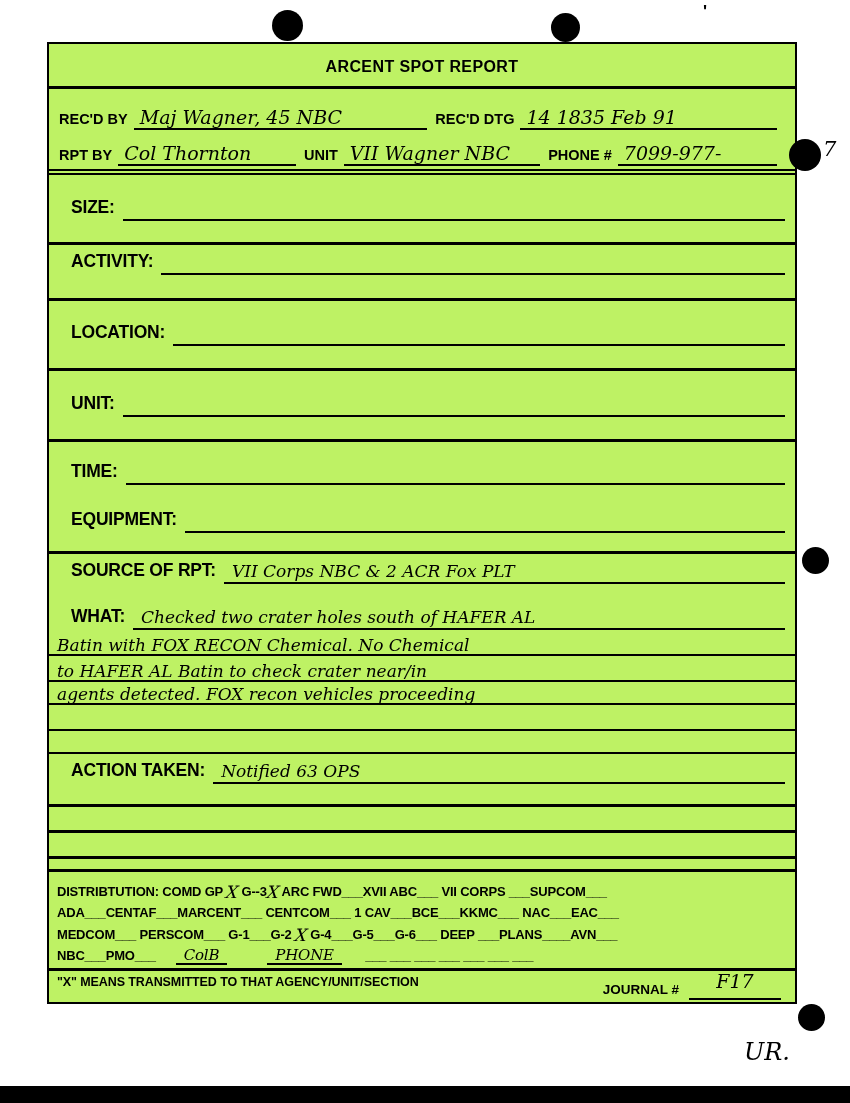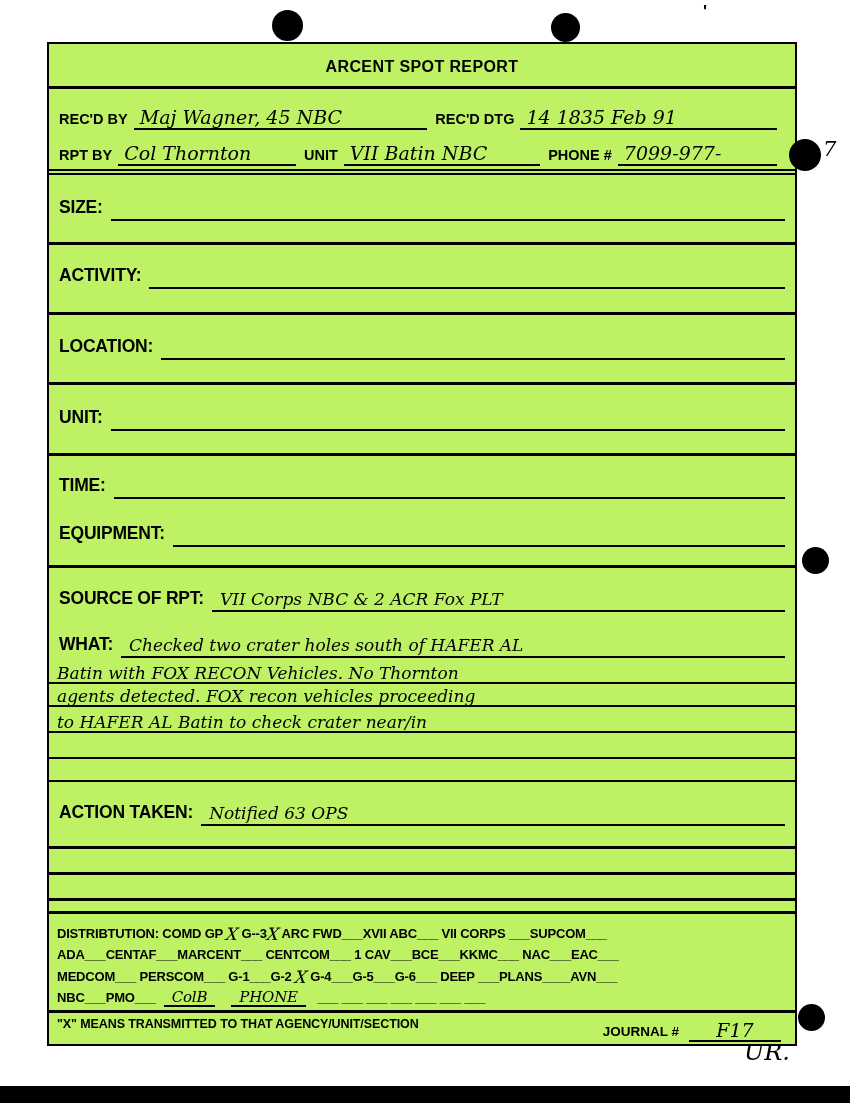--- a/index.html
+++ b/index.html
@@ -5,39 +5,39 @@
   html,body{margin:0;padding:0;background:#fff;}
   .page{position:relative;width:850px;height:1103px;background:#fff;font-family:"Liberation Sans",sans-serif;color:#000;overflow:hidden;}
   .form{position:absolute;left:47px;top:42px;width:746px;border:2px solid #000;background:#bef264;}
   .form-title{height:42px;line-height:45px;text-align:center;font-weight:bold;font-size:16px;letter-spacing:.4px;border-bottom:3px solid #000;}
   .header-box{padding:5px 10px 3px 10px;border-bottom:6px double #000;}
   .hrow{display:flex;align-items:flex-end;height:36px;}
   .blabel{font-weight:bold;font-size:14.5px;white-space:nowrap;padding-bottom:3px;}
   .hand{font-family:"DejaVu Serif",serif;font-style:italic;}
   .hval{border-bottom:2px solid #000;margin:0 8px 0 6px;padding:0 4px 1px 6px;white-space:nowrap;font-size:19px;line-height:1;overflow:visible;}
   .f115{flex:1.15;} .f10{flex:1;} .f09{flex:.9;} .f08{flex:.8;}
-  .label-row{display:flex;align-items:flex-end;padding-left:10px;text-align:right;}
+  .label-row{display:flex;align-items:flex-end;padding-left:22px;text-align:right;}
   .flabel{font-weight:bold;font-size:17.5px;padding-bottom:3px;white-space:nowrap;letter-spacing:-.2px;}
   .label-row .rule{flex:1;border-bottom:2px solid #000;margin-left:8px;margin-right:10px;display:flex;align-items:flex-end;position:relative;}
   .rule .hand{font-size:17px;line-height:1;padding:0 0 2px 8px;white-space:nowrap;margin-top:44px;}
   .full-rule{border-bottom:3px solid #000;}
   .ruled-line{border-bottom:2px solid #000;position:relative;}
   .ruled-line .hand{position:absolute;left:8px;bottom:0;font-size:17px;line-height:1;white-space:nowrap;}
   .h10{height:10px;}.h18{height:18px;}.h20{height:20px;}.h21{height:21px;}.h22{height:22px;}
-  .h23{height:23px;}.h24{height:24px;}.h43{height:43px;}.h44{height:44px;}.h45{height:45px;}
+  .h23{height:23px;}.h24{height:24px;}.h43{height:43px;}.h44{height:30px;}.h45{height:45px;}
   .h46{height:46px;}.h47{height:48px;}
   .dist{padding:8px 8px 0 8px;border-bottom:3px solid #000;height:88px;}
   .dist-row{font-weight:bold;font-size:13px;line-height:21px;letter-spacing:-.2px;white-space:nowrap;}
   .dist-x{font-size:17px;font-weight:normal;display:inline-block;transform:translateY(2px) skewX(-8deg);font-family:"DejaVu Serif",serif;font-style:italic;}
-  .dist-hand{font-size:15px;font-weight:normal;border-bottom:2px solid #000;margin:0 8px;display:inline-block;padding:0 8px 0 8px;line-height:1;}
+  .dist-hand{font-size:15px;font-weight:normal;border-bottom:2px solid #000;margin:0 20px;display:inline-block;padding:0 8px 0 8px;line-height:1;}
   .form-footer{position:relative;height:31px;}
   .note{position:absolute;left:8px;top:4px;font-weight:bold;font-size:12.5px;letter-spacing:-.1px;}
   .journal{position:absolute;right:14px;bottom:2px;display:flex;align-items:flex-end;}
   .journal .blabel{font-size:13.5px;margin-top:27px;}
-  .journal-val{font-size:19px;border-bottom:2px solid #000;width:92px;text-align:center;margin-left:10px;padding-bottom:0;line-height:1;}
+  .journal-val{font-size:19px;border-bottom:2px solid #000;width:92px;text-align:center;margin-left:10px;padding-bottom:7px;line-height:1;}
   .punch{position:absolute;background:#000;border-radius:50%;z-index:5;}
   .p1{left:272px;top:10px;width:31px;height:31px;}
   .p2{left:551px;top:13px;width:29px;height:29px;}
   .p3{left:789px;top:139px;width:32px;height:32px;}
   .p4{left:802px;top:547px;width:27px;height:27px;}
   .p5{left:798px;top:1004px;width:27px;height:27px;}
   .phone-overflow{position:absolute;left:823px;top:137px;font-size:21px;z-index:6;}
   .stray-apostrophe{position:absolute;left:703px;top:2px;font-size:17px;font-weight:bold;}
   .initials{position:absolute;left:744px;top:1038px;font-size:24px;}
   .scan-bar{position:absolute;left:0;top:1086px;width:850px;height:17px;background:#000;}
@@ -65,21 +65,21 @@
       <div class="hrow">
         <span class="blabel">REC'D BY</span>
         <span class="hval hand f115">Maj Wagner, 45 NBC</span>
         <span class="blabel">REC'D DTG</span>
         <span class="hval hand f10">14 1835  Feb 91</span>
       </div>
       <div class="hrow">
         <span class="blabel">RPT BY</span>
         <span class="hval hand f09">Col Thornton</span>
         <span class="blabel">UNIT</span>
-        <span class="hval hand f10">VII Batin NBC</span>
+        <span class="hval hand f10">VII Wagner NBC</span>
         <span class="blabel">PHONE #</span>
         <span class="hval hand f08">7099-977-</span>
       </div>
     </div>
 
     <div class="label-row h46">
       <span class="flabel">SIZE:</span>
       <span class="rule"></span>
     </div>
     <div class="full-rule h21"></div>
@@ -120,27 +120,27 @@
         </span>
     </div>
 
     <div class="label-row h46">
       <span class="flabel">WHAT:</span>
       <span class="rule">
           <span class="hand">Checked two crater holes south of HAFER AL</span>
         </span>
     </div>
     <div class="ruled-line h24">
-        <span class="hand">Batin with FOX RECON Vehicles.  No Thornton</span>
+        <span class="hand">Batin with FOX RECON Chemical.  No Chemical</span>
+      </div>
+    <div class="ruled-line h24">
+        <span class="hand">to HAFER AL Batin to check crater near/in</span>
       </div>
     <div class="ruled-line h21">
         <span class="hand">agents detected.   FOX recon vehicles proceeding</span>
-      </div>
-    <div class="ruled-line h24">
-        <span class="hand">to HAFER AL Batin to check crater near/in</span>
       </div>
     <div class="ruled-line h24"></div>
     <div class="ruled-line h21"></div>
 
     <div class="label-row h44">
       <span class="flabel">ACTION TAKEN:</span>
       <span class="rule">
           <span class="hand">Notified  63 OPS</span>
         </span>
     </div>

